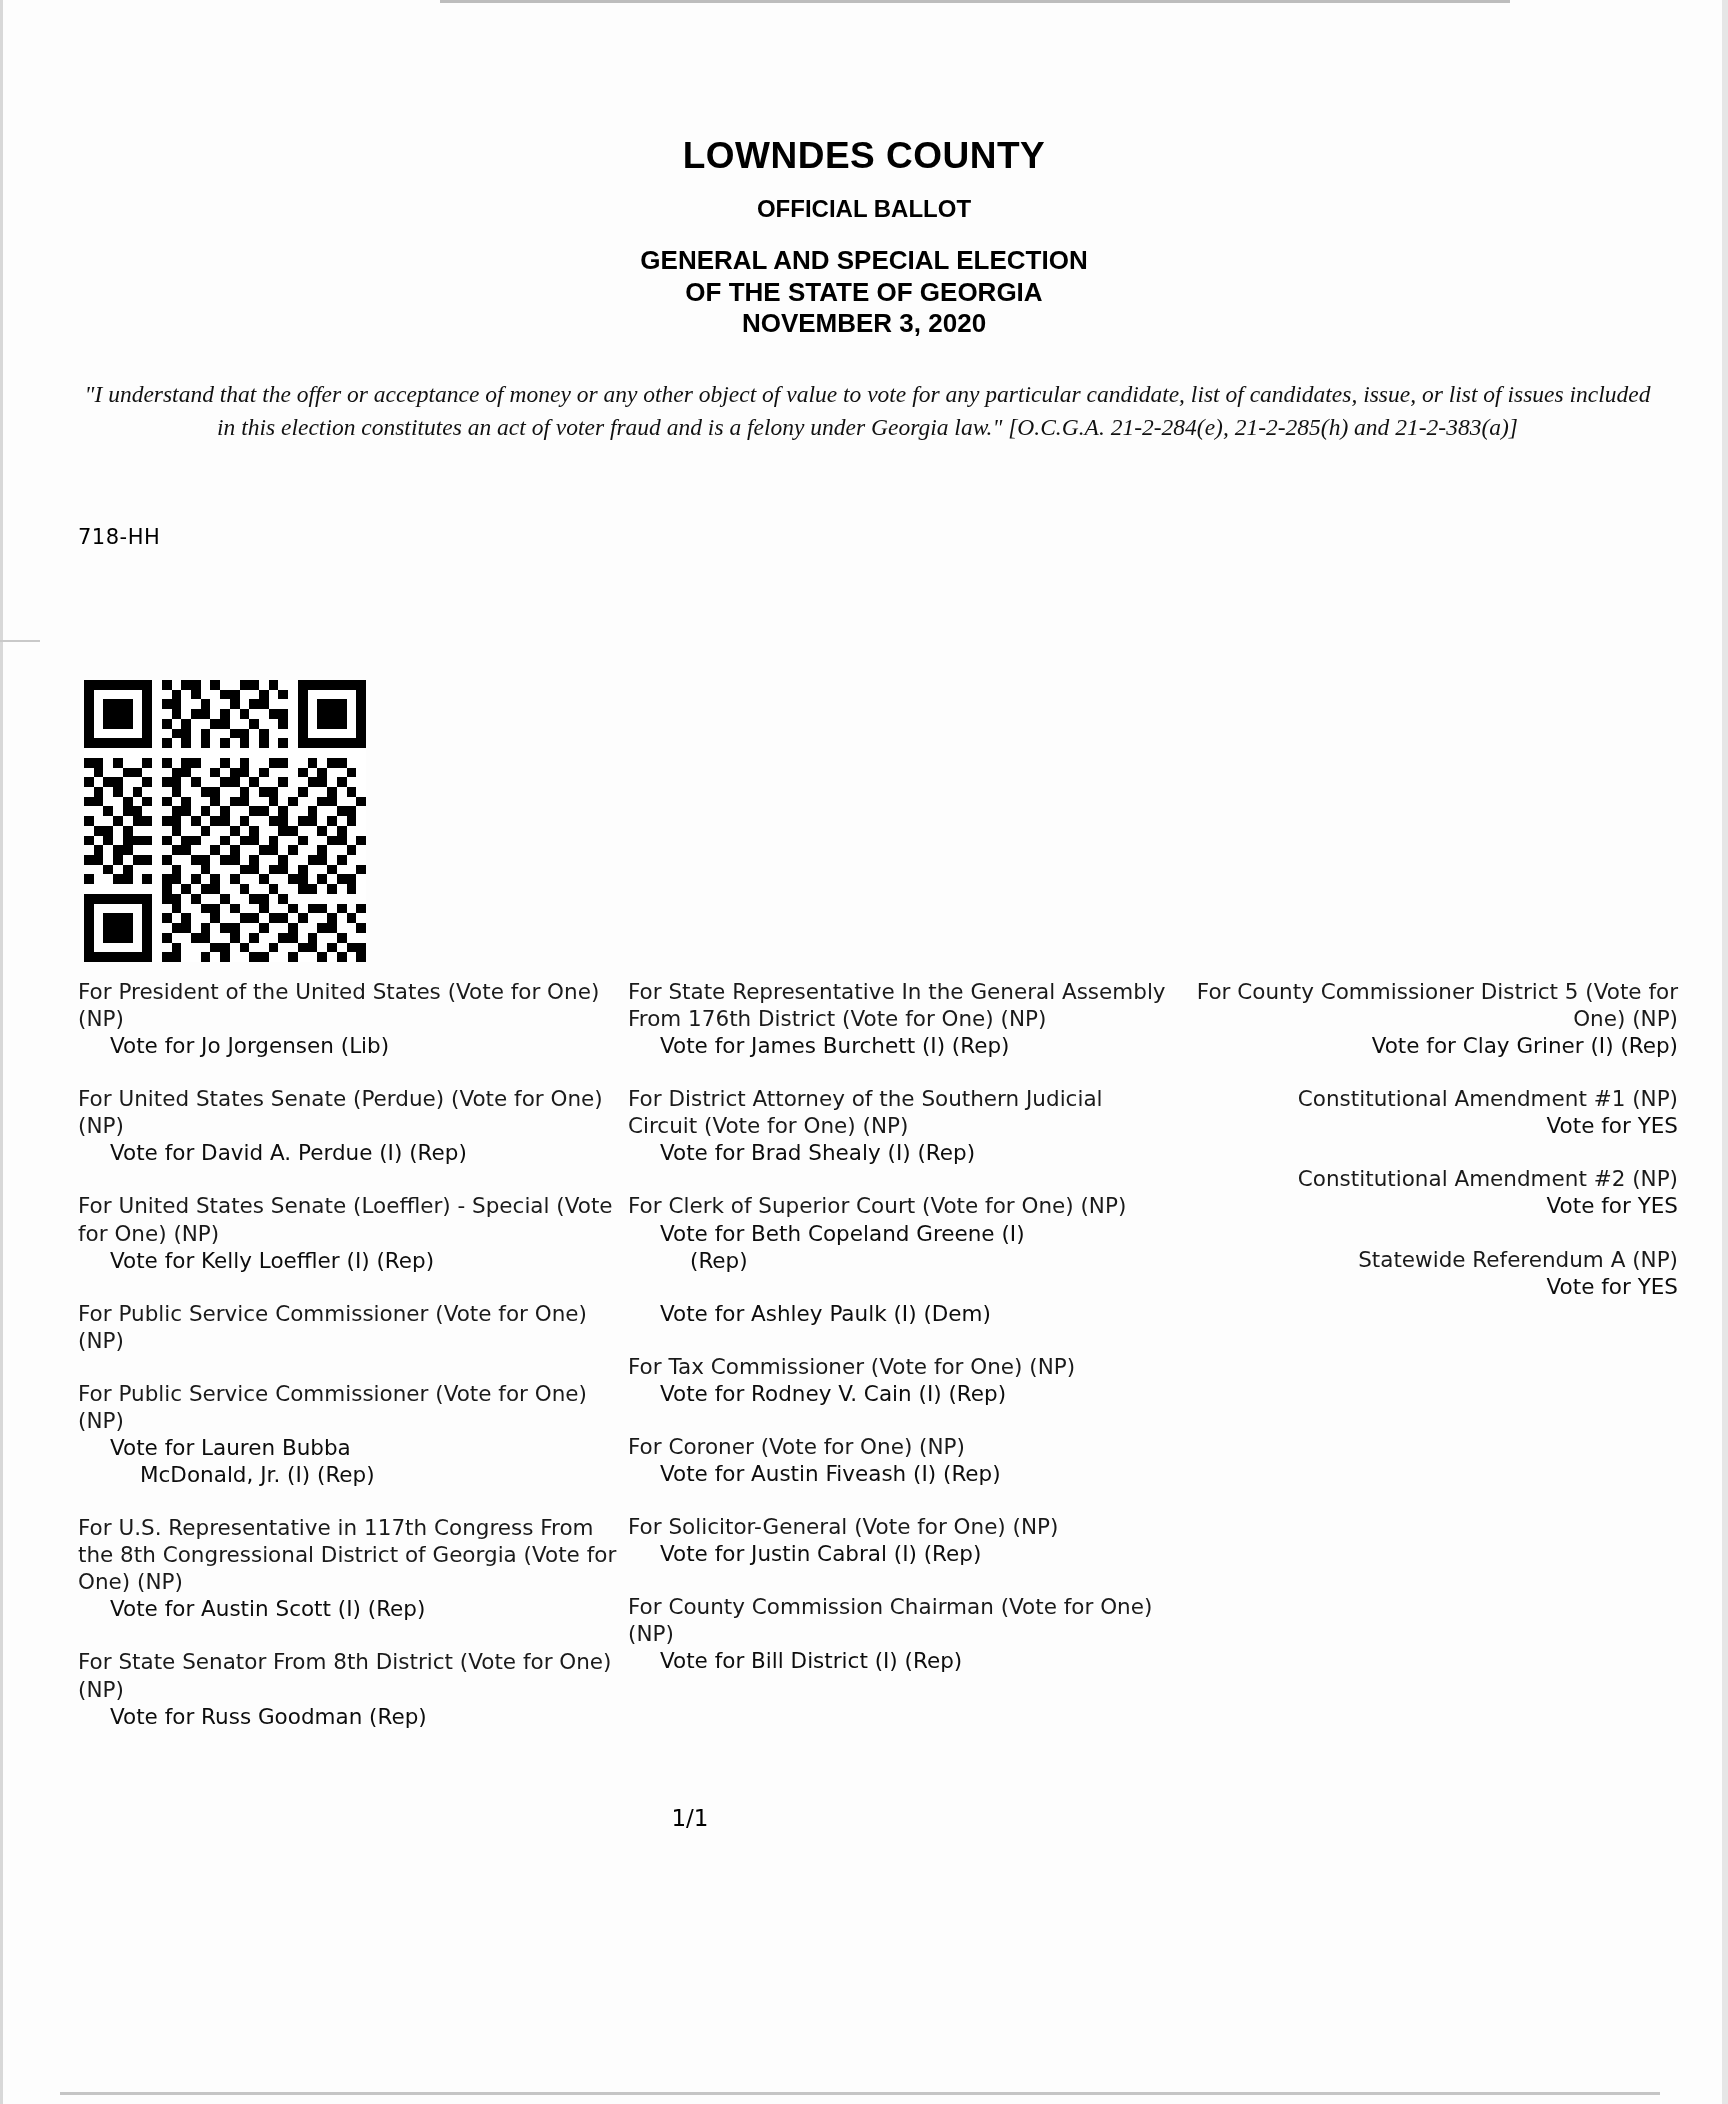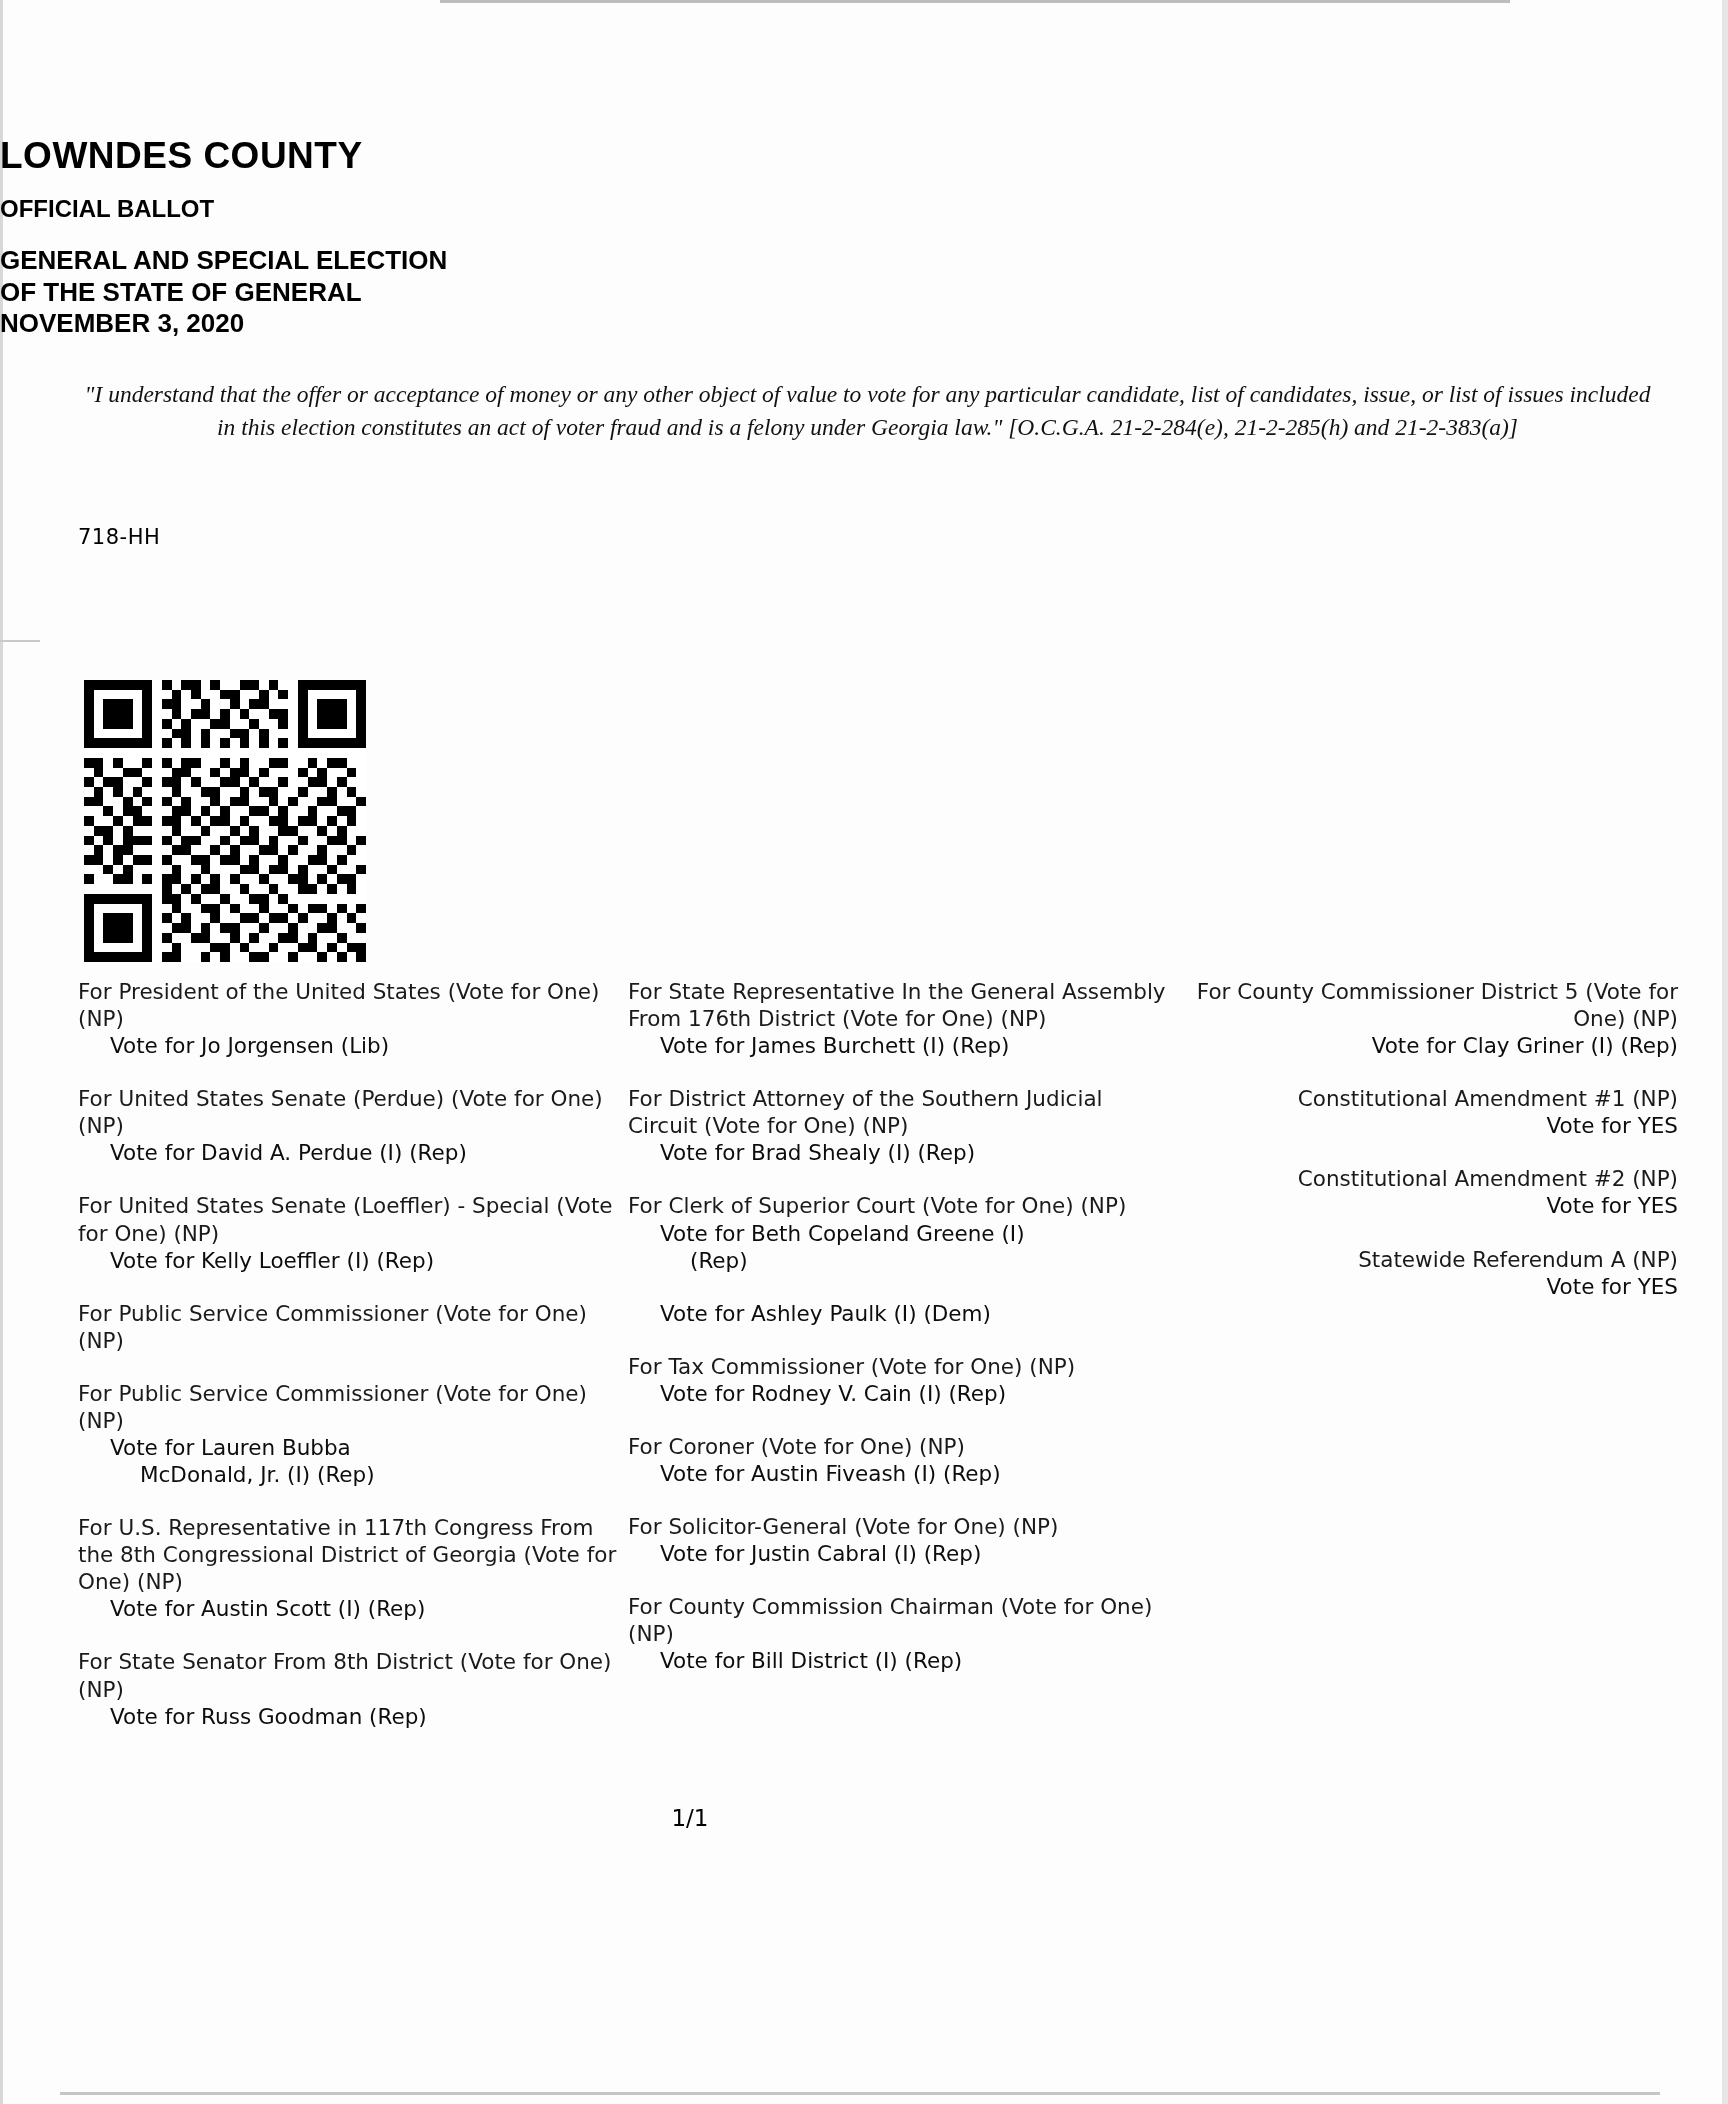--- a/index.html
+++ b/index.html
@@ -46,20 +46,21 @@
   .scan-edge-right {
     position: absolute;
     right: 0px; top: 0px; width: 6px; height: 2104px;
     background: #e6e6e6;
   }
 
   .header {
     position: absolute;
     left: 0; top: 135px;
     width: 1728px;
+    text-align: center;
   }
   .title-main {
     font-family: "Liberation Sans", sans-serif;
     font-weight: bold;
     font-size: 37px;
     letter-spacing: 0.5px;
     margin-bottom: 18px;
   }
   .title-sub {
     font-family: "Liberation Sans", sans-serif;
@@ -147,21 +148,21 @@
   <div class="scan-edge-top"></div>
   <div class="scan-edge-left"></div>
   <div class="scan-edge-left2"></div>
   <div class="scan-edge-bottom"></div>
   <div class="scan-edge-right"></div>
 
   <div class="header">
     <div class="title-main">LOWNDES COUNTY</div>
     <div class="title-sub">OFFICIAL BALLOT</div>
     <div class="title-line">GENERAL AND SPECIAL ELECTION</div>
-    <div class="title-line">OF THE STATE OF GENERAL</div>
+    <div class="title-line">OF THE STATE OF GEORGIA</div>
     <div class="title-line">NOVEMBER 3, 2020</div>
   </div>
 
   <div class="oath">"I understand that the offer or acceptance of money or any other object of value to vote for any particular candidate, list of candidates, issue, or list of issues included in this election constitutes an act of voter fraud and is a felony under Georgia law." [O.C.G.A. 21-2-284(e), 21-2-285(h) and 21-2-383(a)]</div>
 
   <div class="ballot-id">718-HH</div>
 
   <div class="qr">
     <svg width="282" height="282" viewBox="0 0 29 29" shape-rendering="crispEdges" aria-hidden="true">
       <rect width="29" height="29" fill="#ffffff"></rect>

